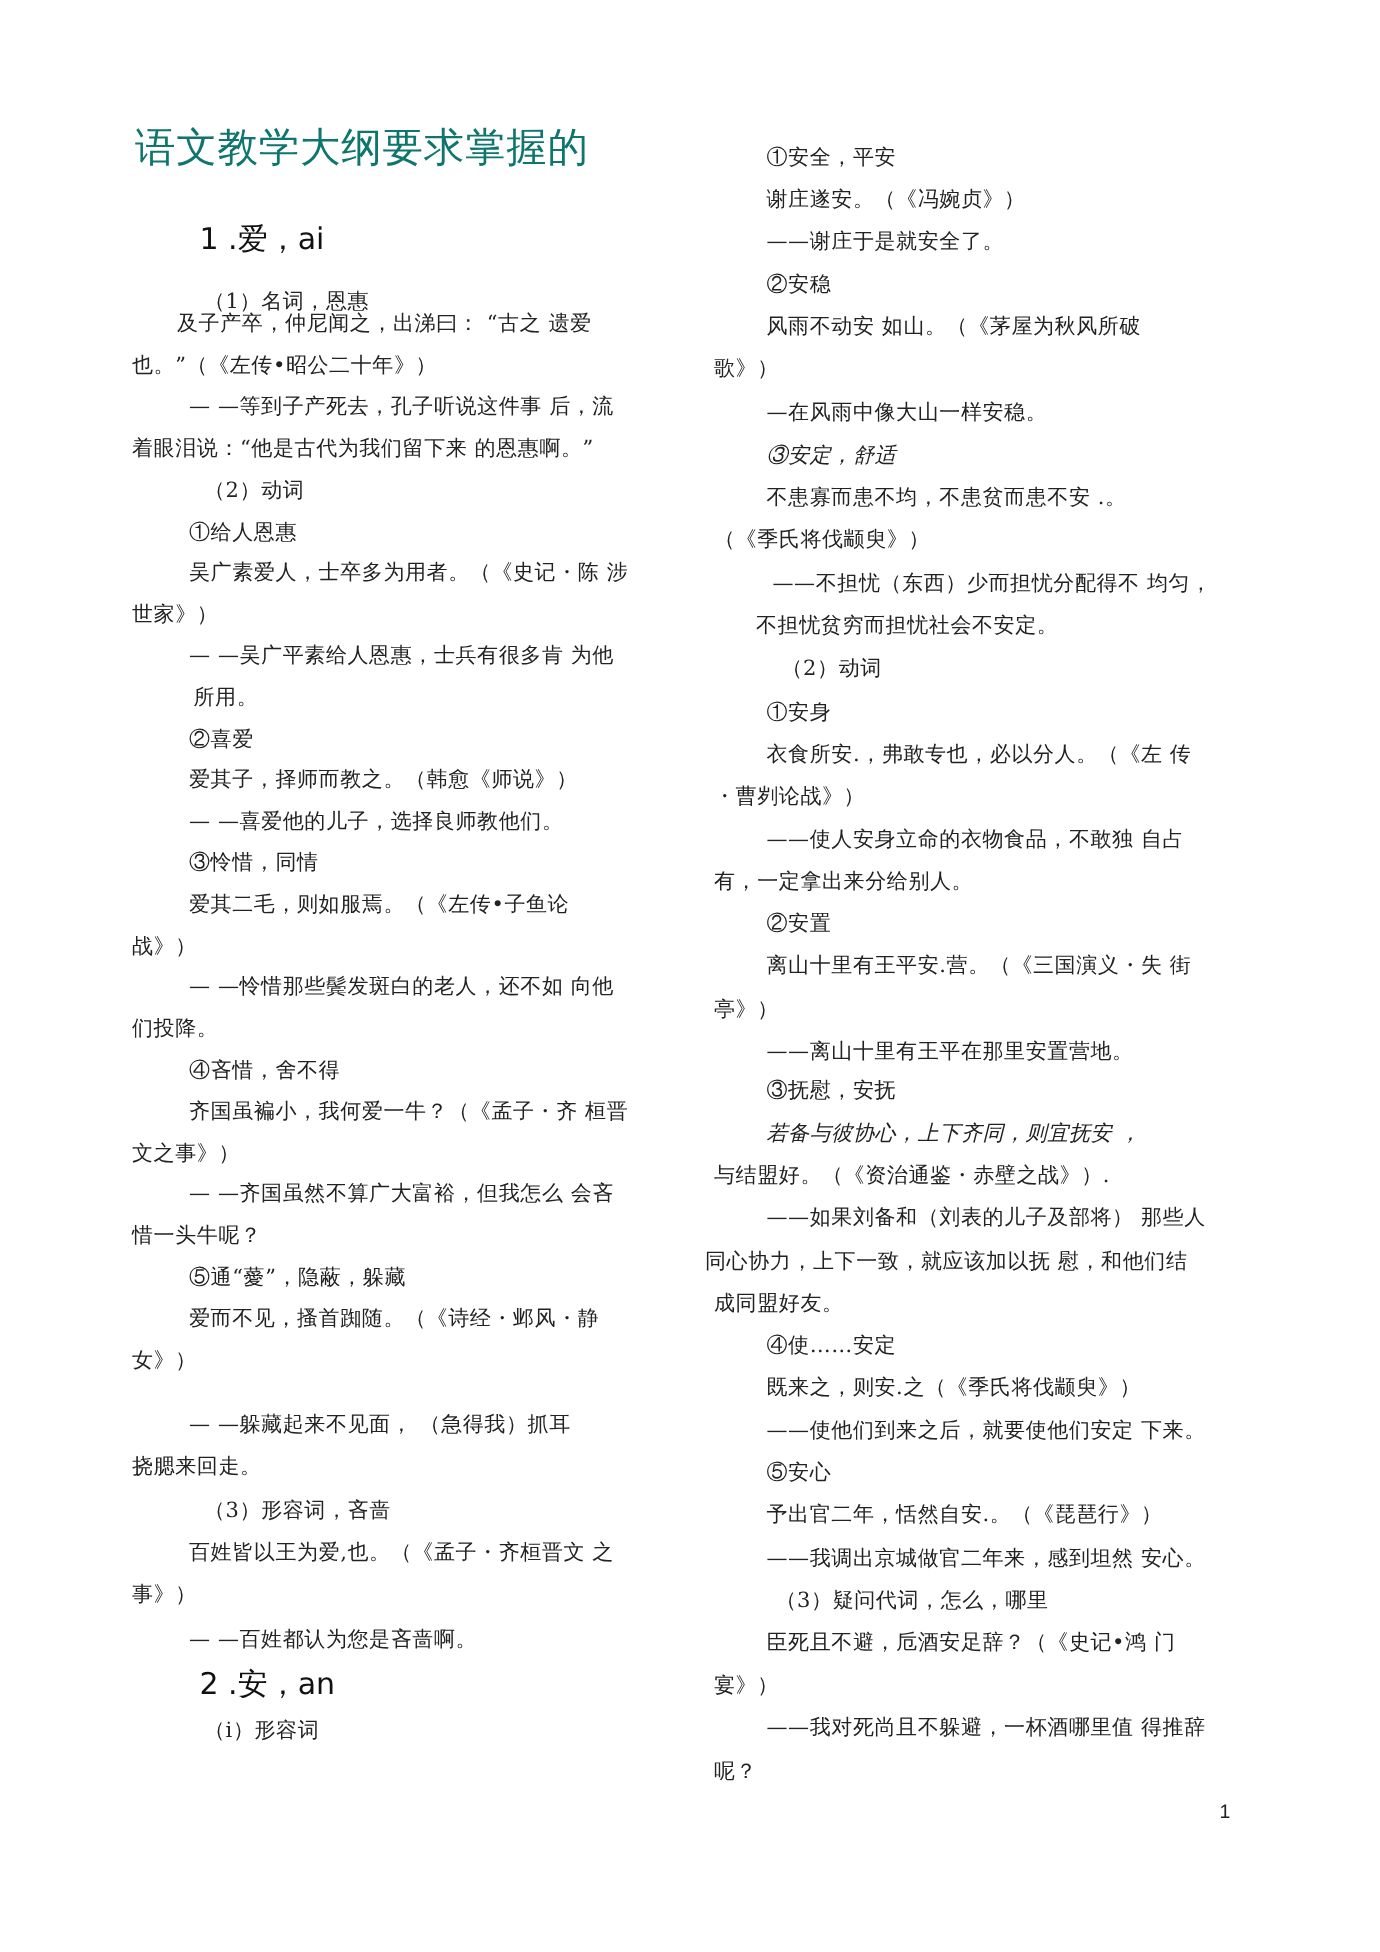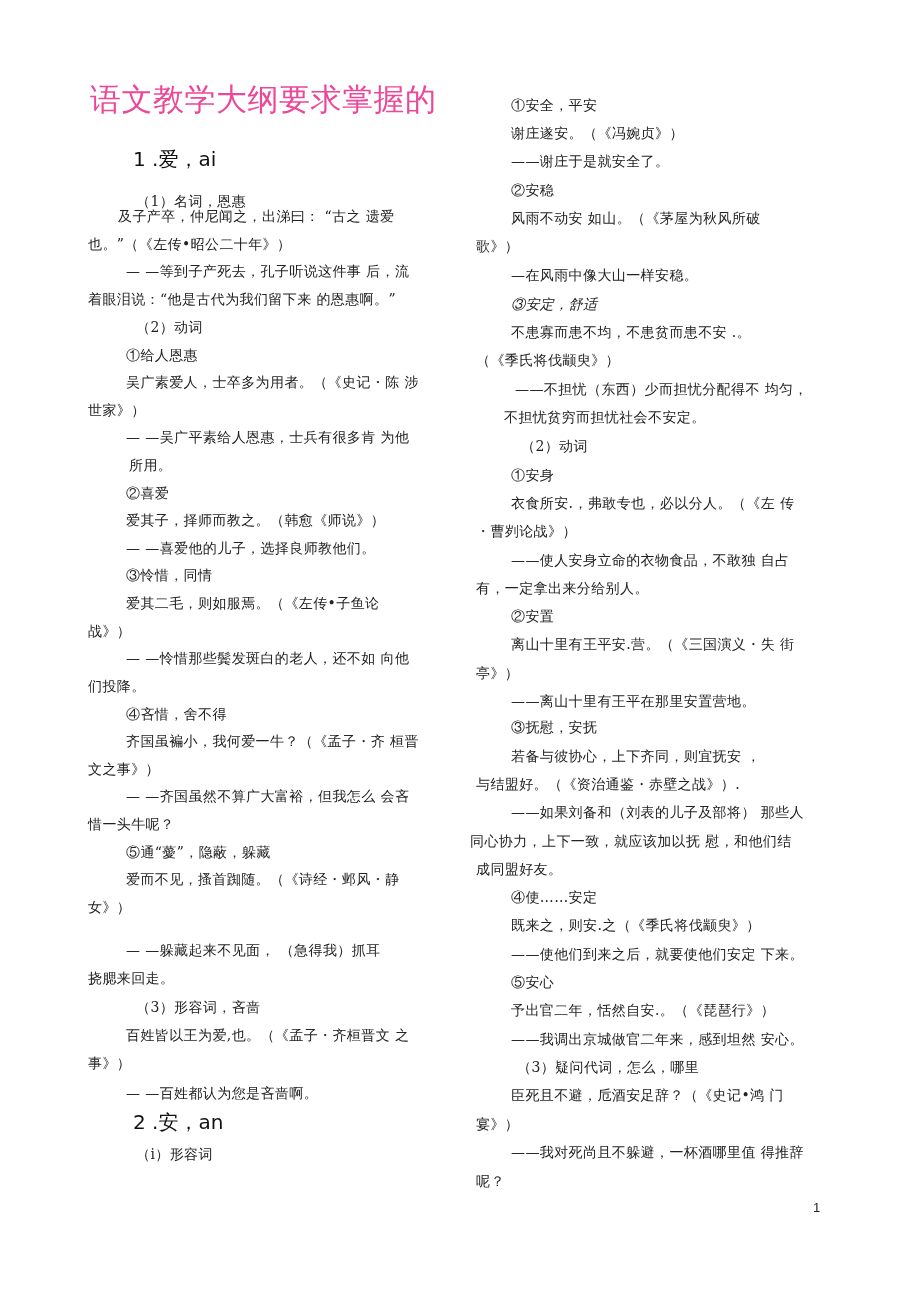--- a/index.html
+++ b/index.html
@@ -1,21 +1,21 @@
 <!DOCTYPE html>
 <html><head>
 <meta charset="utf-8">
 <style>
   html, body { margin:0; padding:0; background:#ffffff; }
   body { width:920px; height:1301px; position:relative; overflow:hidden;
          font-family:"DejaVu Serif", "Liberation Serif", serif; color:#1a1a1a; }
   .page { position:absolute; left:0; top:0; width:920px; height:1301px; background:#fff; }
   .ln { position:absolute; white-space:nowrap; font-size:14px; line-height:18px; color:#222; letter-spacing:0.4px; }
   .title { position:absolute; white-space:nowrap; font-family:"DejaVu Sans", "Liberation Sans", sans-serif;
-           font-size:31px; line-height:30px; color:#ec4899; letter-spacing:0.5px; }
+           font-size:27px; line-height:30px; color:#0f766e; letter-spacing:0.5px; }
   .head { position:absolute; white-space:nowrap; font-family:"DejaVu Sans", "Liberation Sans", sans-serif;
           font-size:20px; line-height:24px; color:#111; }
   .pnum { position:absolute; font-family:"Liberation Sans", sans-serif; font-size:13px; color:#222; }
 </style>
 </head>
 <body>
 
 <div class="page">
   <div class="title" style="left:90px; top:84px;">语文教学大纲要求掌握的</div>
 
@@ -74,21 +74,21 @@
       <div class="ln" style="left: 511px; top: 466px;">①安身</div>
       <div class="ln" style="left: 511px; top: 494px;">衣食所安.，弗敢专也，必以分人。（《左 传</div>
       <div class="ln" style="left: 476px; top: 522px;">・曹刿论战》）</div>
       <div class="ln" style="left: 511px; top: 551px;">——使人安身立命的衣物食品，不敢独 自占</div>
       <div class="ln" style="left: 476px; top: 579px;">有，一定拿出来分给别人。</div>
       <div class="ln" style="left: 511px; top: 607px;">②安置</div>
       <div class="ln" style="left: 511px; top: 635px;">离山十里有王平安.营。（《三国演义・失 街</div>
       <div class="ln" style="left: 476px; top: 664px;">亭》）</div>
       <div class="ln" style="left: 511px; top: 692px;">——离山十里有王平在那里安置营地。</div>
       <div class="ln" style="left: 511px; top: 718px;">③抚慰，安抚</div>
-      <div class="ln" style="left: 511px; top: 747px;">若备与彼协心，上下齐同，则宜抚安        ，</div>
+      <div class="ln" style="left: 511px; top: 747px; font-style: italic;">若备与彼协心，上下齐同，则宜抚安        ，</div>
       <div class="ln" style="left: 476px; top: 775px;">与结盟好。（《资治通鉴・赤壁之战》）.</div>
       <div class="ln" style="left: 511px; top: 803px;">——如果刘备和（刘表的儿子及部将）  那些人</div>
       <div class="ln" style="left: 470px; top: 832px; text-align: center;">同心协力，上下一致，就应该加以抚 慰，和他们结</div>
       <div class="ln" style="left: 476px; top: 860px;">成同盟好友。</div>
       <div class="ln" style="left: 511px; top: 888px;">④使……安定</div>
       <div class="ln" style="left: 511px; top: 916px;">既来之，则安.之（《季氏将伐颛臾》）</div>
       <div class="ln" style="left: 511px; top: 945px;">——使他们到来之后，就要使他们安定 下来。</div>
       <div class="ln" style="left: 511px; top: 973px;">⑤安心</div>
       <div class="ln" style="left: 511px; top: 1001px;">予出官二年，恬然自安.。（《琵琶行》）</div>
       <div class="ln" style="left: 511px; top: 1030px;">——我调出京城做官二年来，感到坦然 安心。</div>

